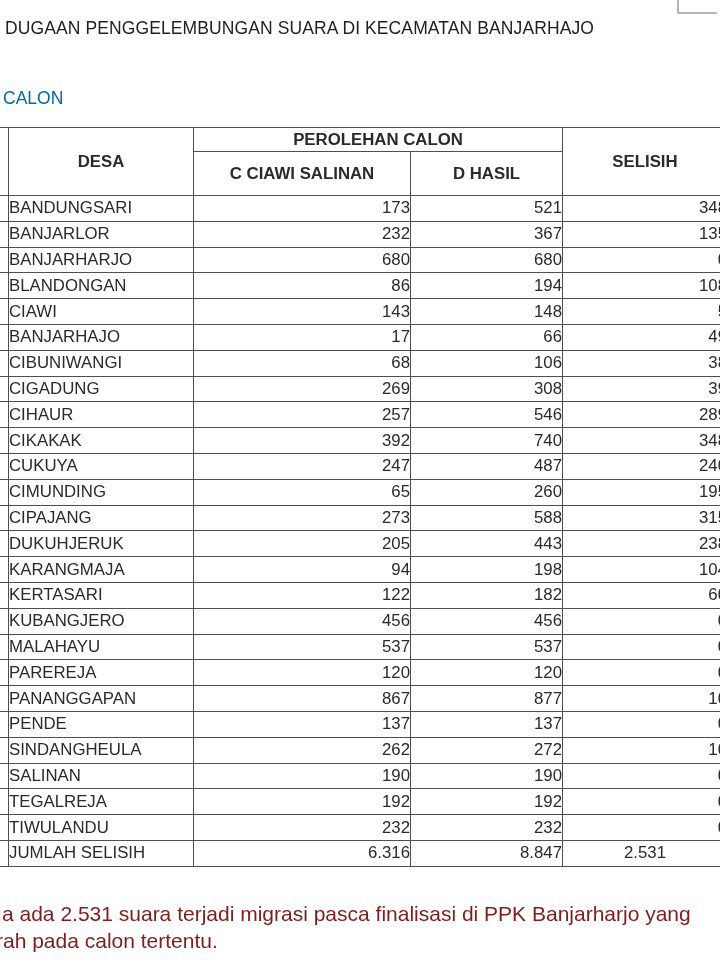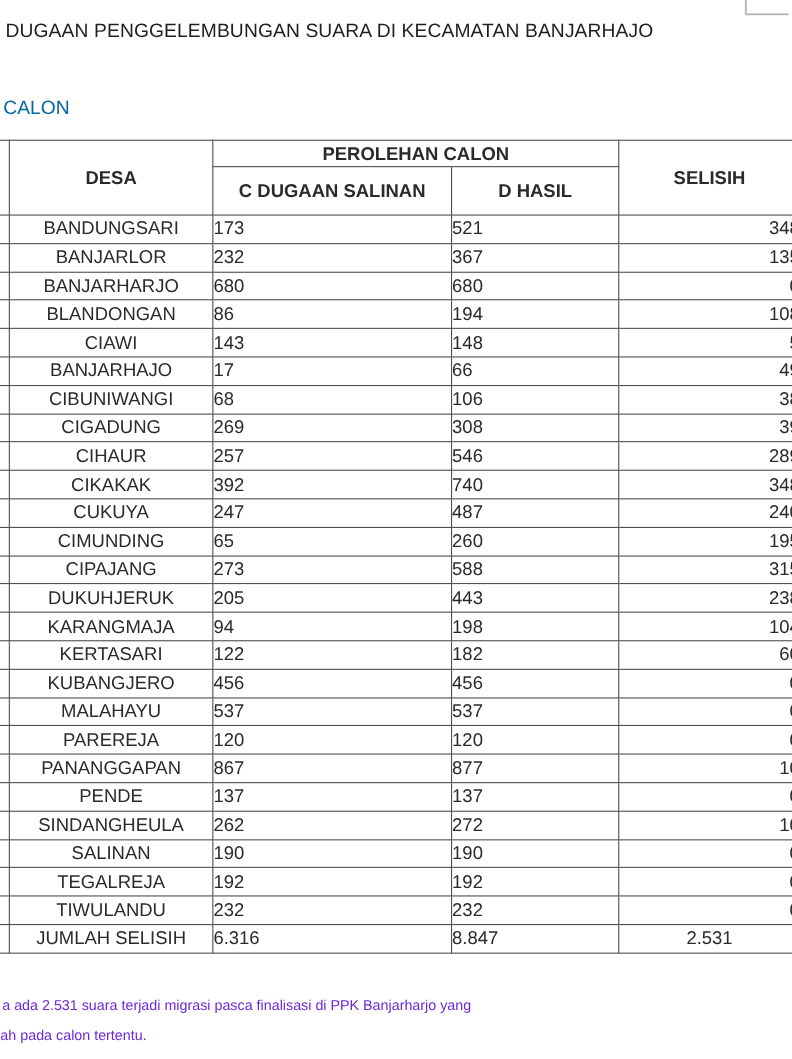--- a/index.html
+++ b/index.html
@@ -63,32 +63,32 @@
   }
   table.votes thead tr.group-row { height: 24px; }
   table.votes thead tr.sub-row { height: 44px; }
   table.votes tbody tr { height: 25.8px; }
   table.votes th {
     font-weight: 700;
     text-align: center;
     vertical-align: middle;
   }
   td.cell-sliver, th.cell-sliver { background: #ffffff; }
-  td.desa { text-align: center; padding-left: 5px; }
-  td.center { text-align: left; }
+  td.desa { text-align: left; padding-left: 5px; }
+  td.center { text-align: right; }
   td.right { text-align: right; padding-right: 4px; }
   tr.totals td.totals-selisih { text-align: center; padding-right: 0; }
 
   .footer-note {
     position: absolute;
     left: 2px;
     top: 901px;
-    font-size: 13px;
+    font-size: 21px;
     line-height: 26.5px;
-    color: #6d28d9;
+    color: #7f1d1d;
     white-space: nowrap;
   }
   .footer-line2 { margin-left: -6px; }
 </style>
 </head>
 <body>
 
 <div class="page">
 
   <div class="corner-widget"></div>
@@ -106,21 +106,21 @@
       <col style="width:165px">
     </colgroup>
     <thead>
       <tr class="group-row">
         <th class="cell-sliver" rowspan="2"></th>
         <th rowspan="2">DESA</th>
         <th colspan="2">PEROLEHAN CALON</th>
         <th rowspan="2">SELISIH</th>
       </tr>
       <tr class="sub-row">
-        <th>C DUGAAN SALINAN</th>
+        <th>C CIAWI SALINAN</th>
         <th>D HASIL</th>
       </tr>
     </thead>
     <tbody>
       <tr>
     <td class="cell-sliver"></td>
     <td class="desa">BANDUNGSARI</td>
     <td class="center">173</td>
     <td class="center">521</td>
     <td class="right">348</td>

